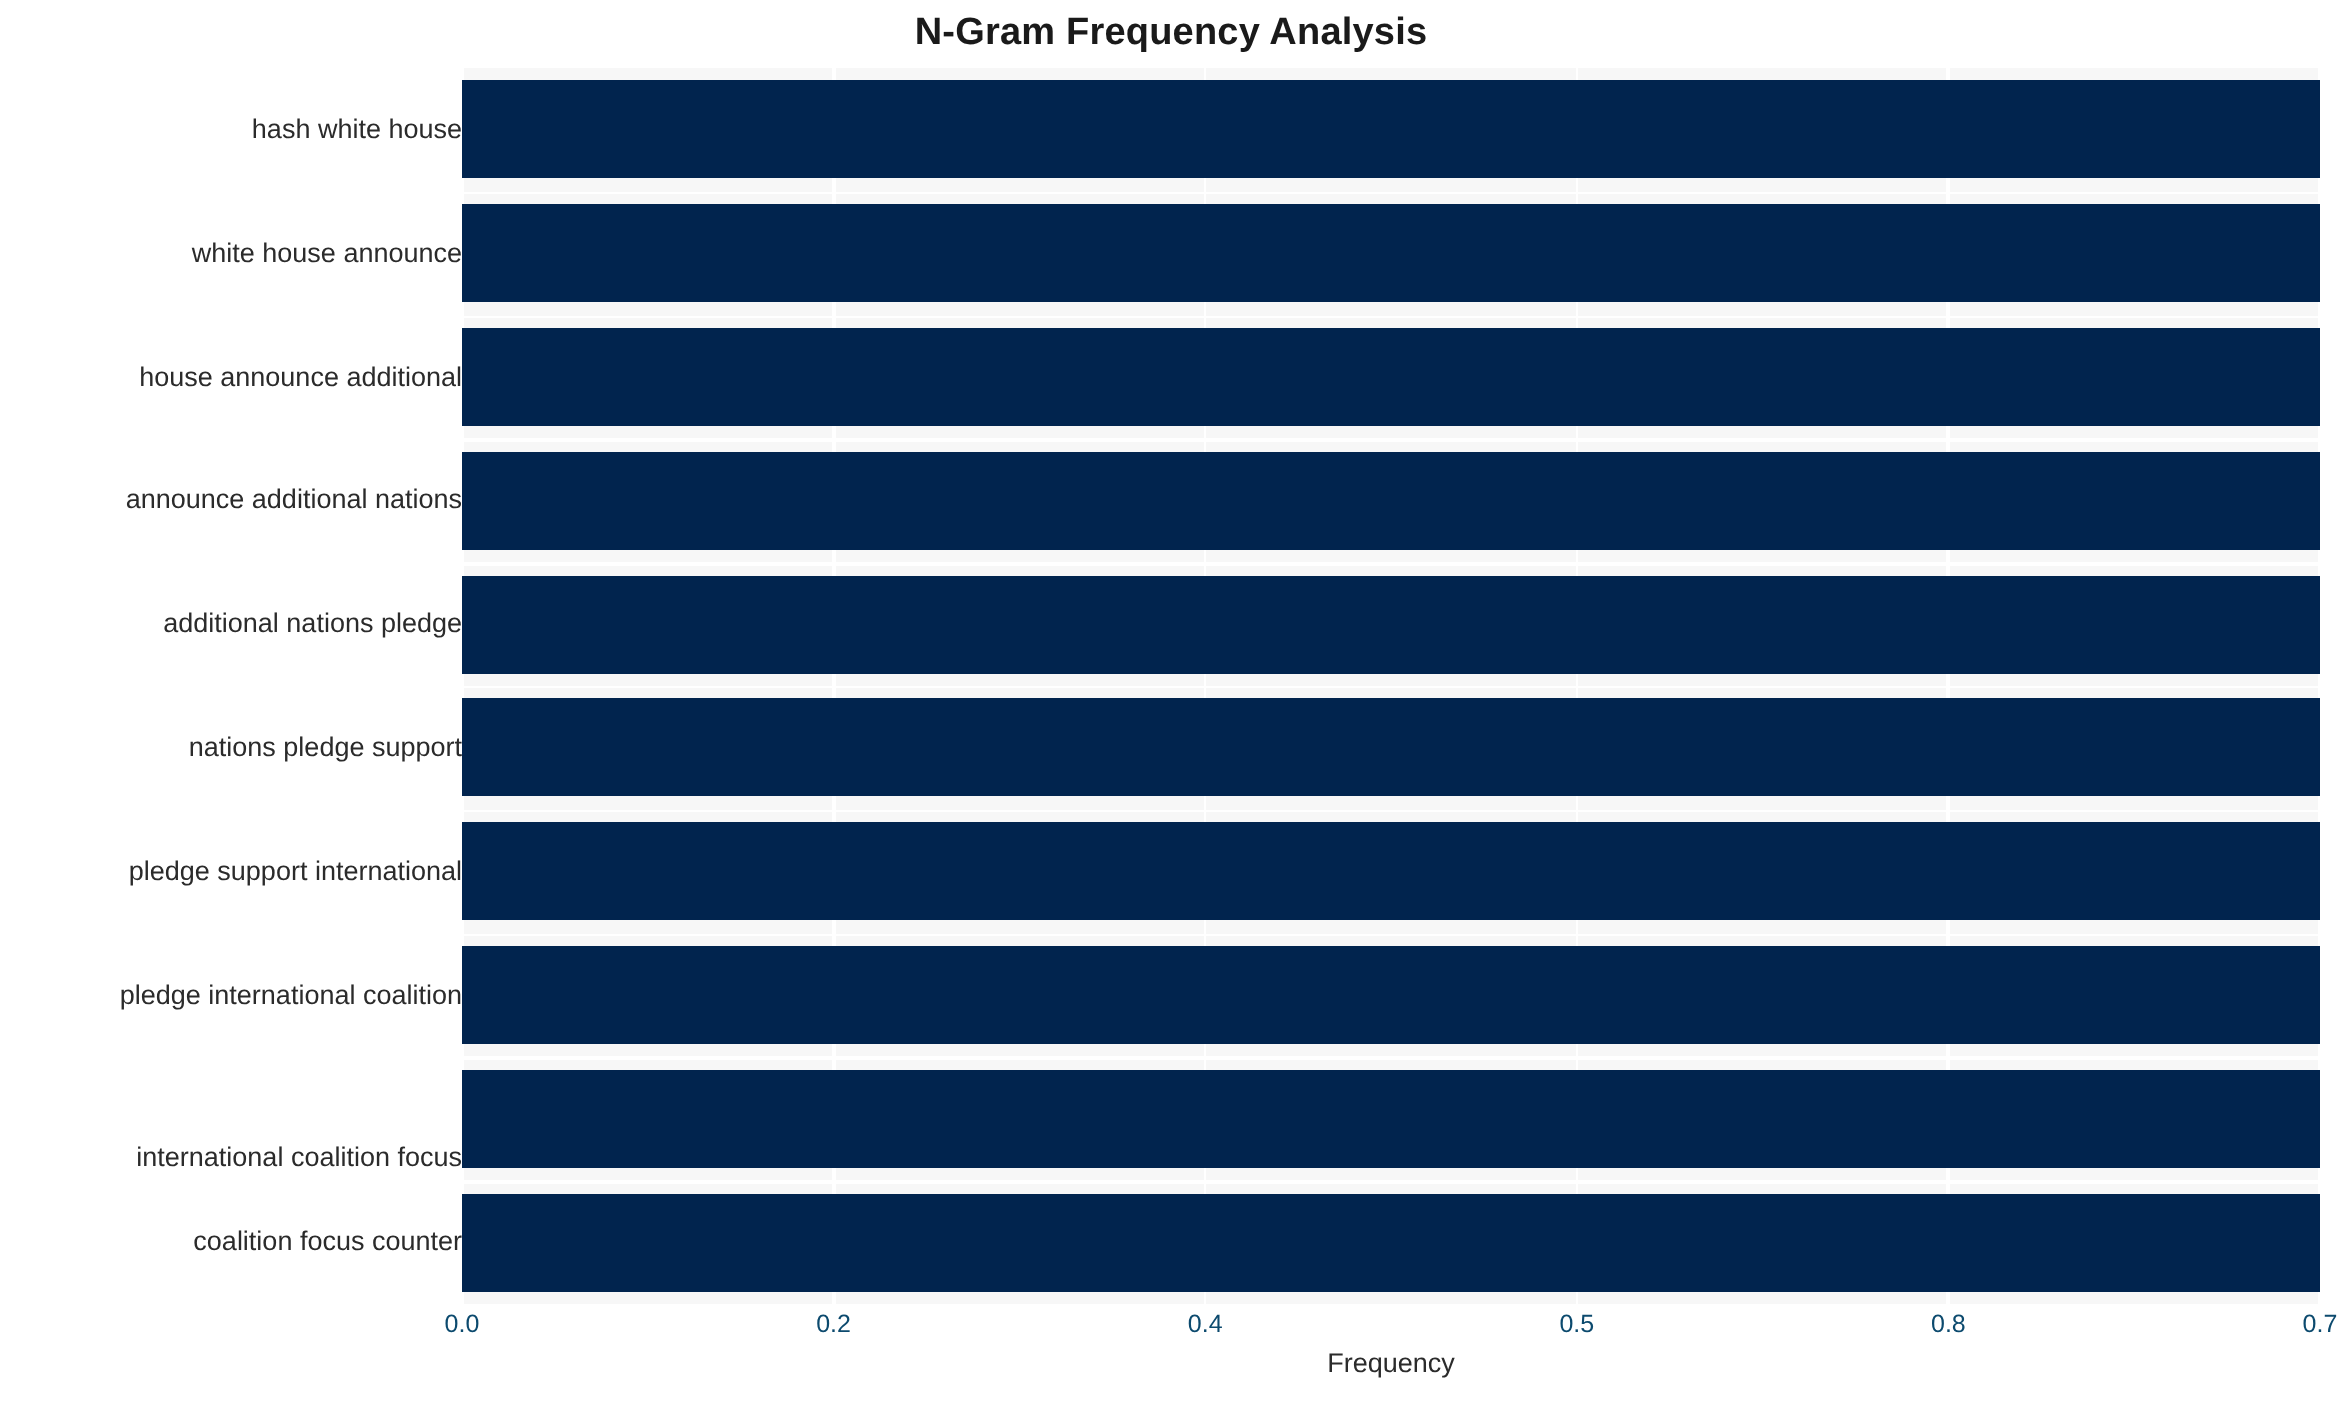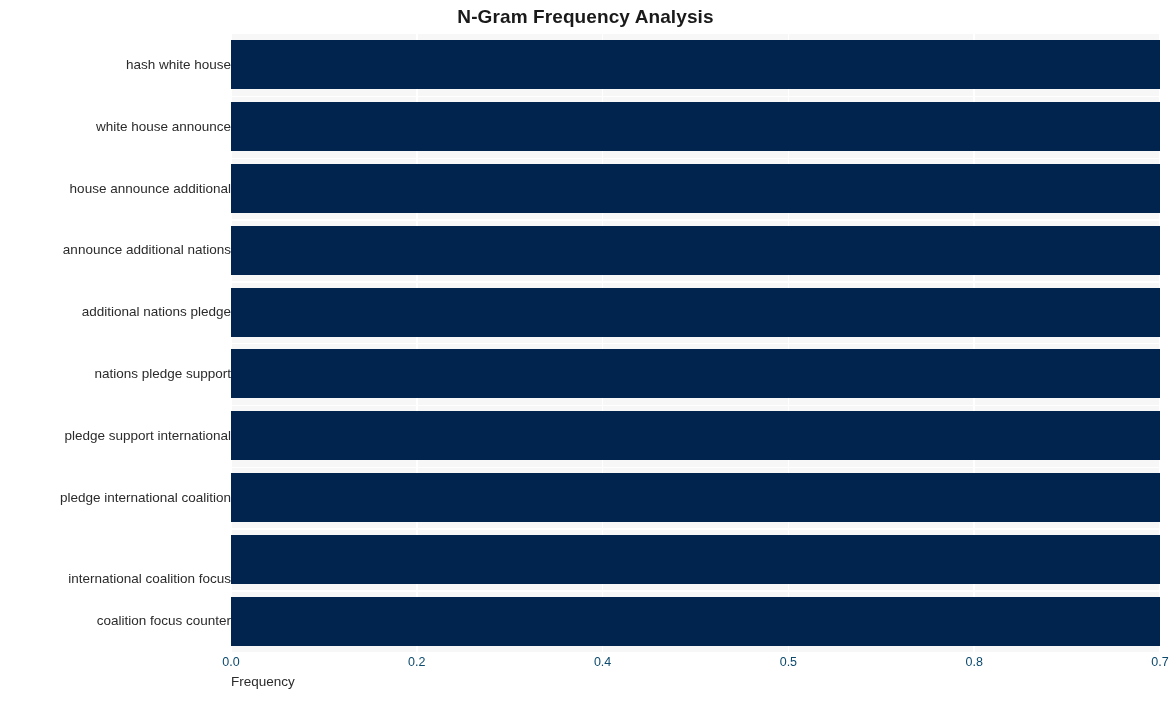--- a/index.html
+++ b/index.html
@@ -112,20 +112,21 @@
     transform: translateX(-50%);
     font-size: 12.5px;
     color: #0c4a6e;
     white-space: nowrap;
   }
   #x-axis-label {
     position: absolute;
     left: 231px;
     top: 674px;
     width: 929px;
+    text-align: center;
     font-size: 13.5px;
     color: #2b2b2b;
     white-space: nowrap;
   }
 </style>
 </head>
 <body>
 
 <div id="figure" style="background: rgb(255, 255, 255);">
 

